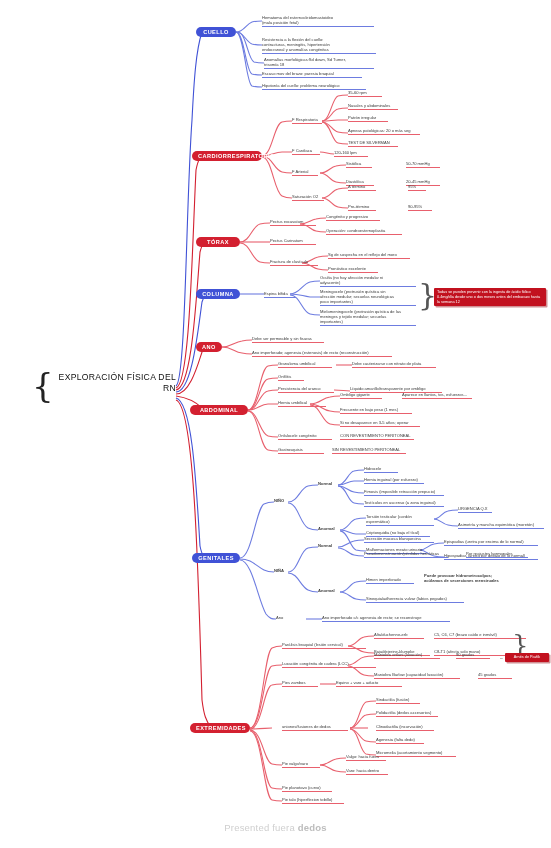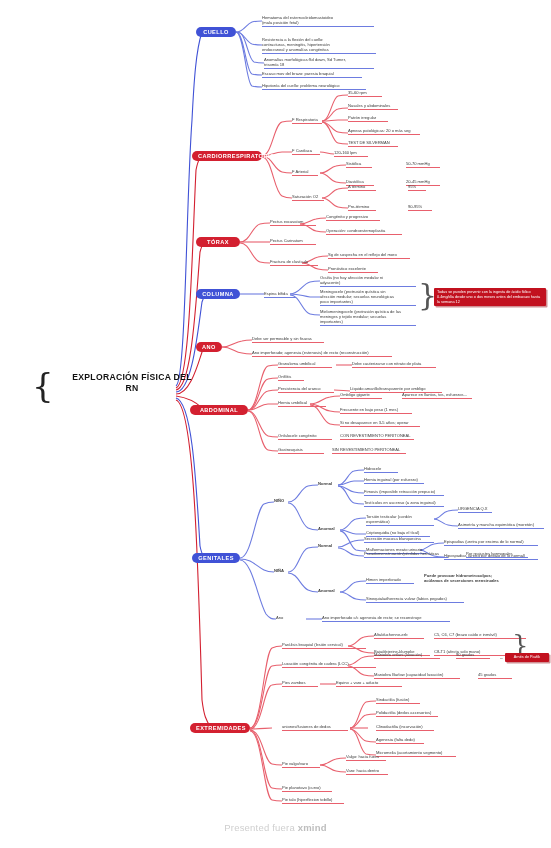--- a/index.html
+++ b/index.html
@@ -2,22 +2,22 @@
 <html><head>
 <meta charset="utf-8">
 <style>
   html,body{margin:0;padding:0;background:#ffffff;}
   body{width:551px;height:848px;position:relative;overflow:hidden;
        font-family:"Liberation Sans","DejaVu Sans",sans-serif;color:#222;}
   #canvas{position:absolute;left:0;top:0;width:551px;height:848px;}
   svg.links{position:absolute;left:0;top:0;width:551px;height:848px;pointer-events:none;}
 
   
-  .root{position:absolute;left:46px;top:372px;width:130px;text-align:center;
-        font-size:8.6px;font-weight:700;letter-spacing:.3px;line-height:11px;color:#111;margin-left:21px;}
+  .root{position:absolute;left:46px;top:372px;width:130px;text-align:right;
+        font-size:8.6px;font-weight:400;letter-spacing:.3px;line-height:11px;color:#111;}
   .brace{position:absolute;left:32px;top:368px;font-size:34px;line-height:34px;
          color:#222;font-family:"DejaVu Serif",serif;font-weight:300;}
 
   
   .pill{position:absolute;border-radius:8px;color:#fff;font-size:5.6px;font-weight:700;
         letter-spacing:.45px;text-align:center;line-height:10px;height:10px;padding:0 6px;
         white-space:nowrap;box-sizing:border-box;}
   .pill.red{background:#d32030;}
   .pill.blue{background:#4052d6;}
 
@@ -331,16 +331,16 @@
   <div class="node red" style="left:376px;top:750px;width:80px;">Micromelia (acortamiento segmento)</div>
 
   <div class="node red" style="left:282px;top:761px;width:38px;">Pie valgo/varo</div>
   <div class="node red" style="left:346px;top:754px;width:40px;">Valgo: hacia fuera</div>
   <div class="node red" style="left:346px;top:768px;width:42px;">Varo: hacia dentro</div>
 
   <div class="node red" style="left:282px;top:785px;width:50px;">Pie planotavo (curvo)</div>
   <div class="node red" style="left:282px;top:797px;width:62px;">Pie talo (hiperflexion tobillo)</div>
 
   <div class="footer">
-    <span>Presented fuera </span><b>xmind</b>
+    <span>Presented fuera </span><b>dedos</b>
   </div>
 
 </div>
 
 </body></html>

